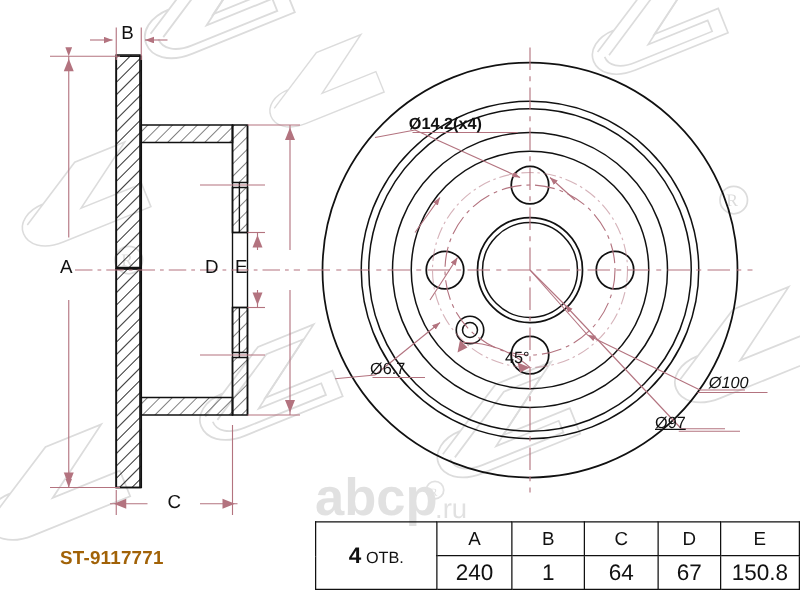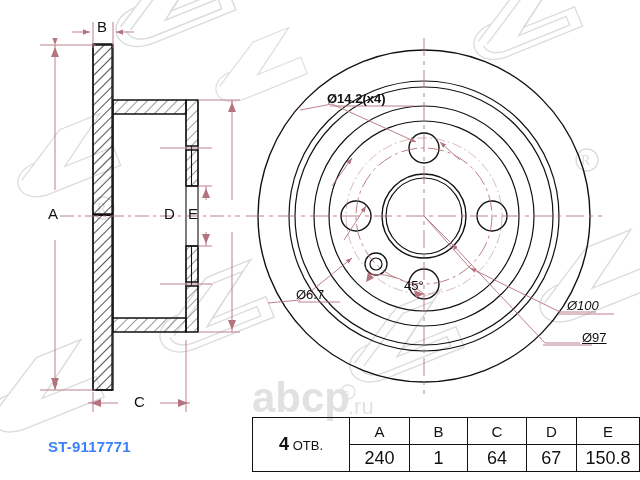--- a/index.html
+++ b/index.html
@@ -3,21 +3,21 @@
 <meta charset="utf-8">
 <style>
   html,body{margin:0;padding:0;background:#ffffff;}
   body{width:640px;height:480px;overflow:hidden;
        font-family:"Liberation Sans","DejaVu Sans",sans-serif;color:#1a1a1a;}
   #stage{position:relative;width:640px;height:480px;background:#fff;}
   #stage svg{position:absolute;left:0;top:0;}
   .lbl{position:absolute;font-size:13px;color:#111;white-space:nowrap;}
   .lbl.big{font-size:15px;}
   .partno{position:absolute;left:48px;top:438px;font-size:15px;font-weight:bold;
-          letter-spacing:.2px;color:#3b82f6;}
+          letter-spacing:.2px;color:#a16207;}
   
   #spec{position:absolute;left:252px;top:417px;border-collapse:collapse;
         background:transparent;}
   #spec td{border:1.3px solid #111;font-size:18px;text-align:center;
            color:#111;height:26px;padding:0;background:transparent;}
   #spec td.hdr{font-size:15px;}
   #spec td.otv{width:70px;font-size:13px;padding:0 15px;margin-left:20px;}
   #spec td.otv b{font-size:18px;}
   #spec td.c-a{width:62px;}
   #spec td.c-b{width:62px;}
@@ -257,21 +257,21 @@
   <div class="lbl big" style="left:48px;top:205px;">A</div>
   <div class="lbl big" style="left:97px;top:18px;">B</div>
   <div class="lbl big" style="left:134px;top:393px;">C</div>
   <div class="lbl big" style="left:164px;top:205px;">D</div>
   <div class="lbl big" style="left:188px;top:205px;">E</div>
 
   <div class="lbl" style="left:327px;top:91px;font-weight:bold;">Ø14.2(x4)</div>
   <div class="lbl" style="left:296px;top:287px;">Ø6.7</div>
   <div class="lbl" style="left:404px;top:278px;">45°</div>
   <div class="lbl" style="left:567px;top:298px;font-style:italic;">Ø100</div>
-  <div class="lbl" style="left:582px;top:330px;text-decoration:underline;">Ø97</div>
+  <div class="lbl" style="left:524px;top:330px;text-decoration:underline;">Ø97</div>
 
   <div class="partno">ST-9117771</div>
 
   <table id="spec">
     <tbody>
         <tr>
       <td class="otv" rowspan="2">
         <b>4</b>
         <span>ОТВ.</span>
       </td>

